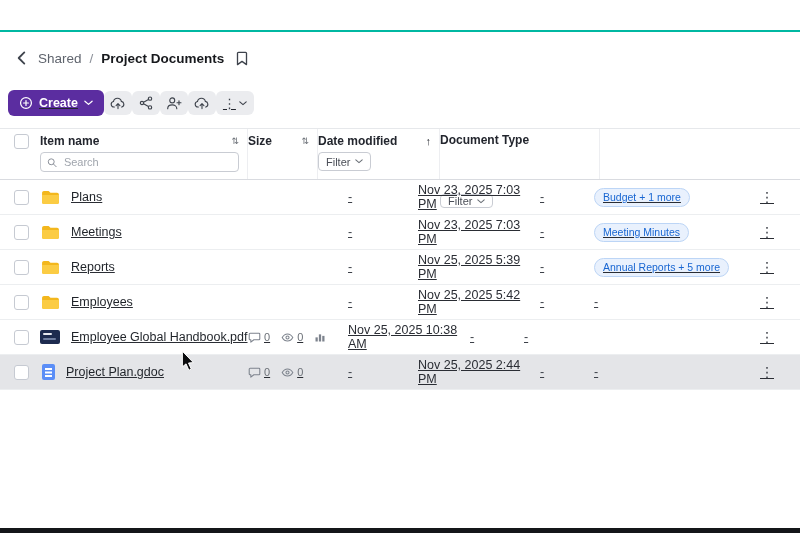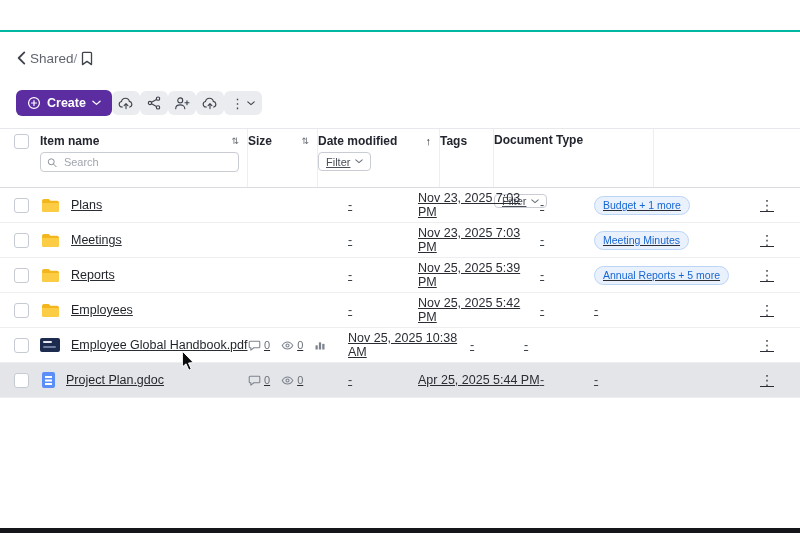--- a/index.html
+++ b/index.html
@@ -6,58 +6,58 @@
   .screen{
     position:relative;width:800px;height:533px;background:#fff;overflow:hidden;
     font-family:"Liberation Sans",sans-serif;color:#23262e;
   }
   
   .teal-line{position:absolute;top:30px;left:0;right:0;height:2px;}
   
   .bottom-bar{position:absolute;bottom:0;left:0;right:0;height:5px;background:#141619;}
 
   
-  .breadcrumb{position:absolute;top:46px;left:12px;right:14px;height:24px;display:flex;align-items:center;}
+  .breadcrumb{position:absolute;top:46px;left:12px;right:14px;height:24px;display:flex;align-items:center;gap:8px;}
   .back-btn{display:flex;align-items:center;justify-content:center;width:18px;height:18px;cursor:pointer;}
   .crumb-parent{font-size:13.5px;color:#5f646d;cursor:pointer;}
   .crumb-sep{font-size:13.5px;color:#8a8f98;}
   .crumb-current{font-size:13.5px;font-weight:bold;color:#17191d;}
   .bookmark-btn{display:flex;align-items:center;margin-left:4px;cursor:pointer;}
 
   
-  .toolbar{position:absolute;top:90px;left:16px;display:flex;align-items:center;gap:0;}
+  .toolbar{position:absolute;top:90px;left:8px;display:flex;align-items:center;gap:0;text-decoration:underline;}
   .create-btn{display:flex;align-items:center;gap:6px;height:26px;padding:0 11px;border-radius:6px;
     color:#fff;font-size:12.5px;font-weight:bold;cursor:pointer;border:none;}
   .icon-btn{width:28px;height:24px;border-radius:6px;background:#ebecef;display:flex;align-items:center;justify-content:center;cursor:pointer;border:none;}
   .more-btn{width:38px;height:24px;border-radius:6px;background:#ebecef;display:flex;align-items:center;justify-content:center;gap:3px;cursor:pointer;border:none;}
   .more-dots{font-size:13px;color:#3e434c;line-height:1;}
 
   
   .table{position:absolute;top:128px;left:0;right:0;}
-  .thead{display:flex;border-top:1px solid #e6e8eb;border-bottom:1px solid #d9dbe0;height:60px;box-sizing:border-box;}
+  .thead{display:flex;border-top:1px solid #e6e8eb;border-bottom:1px solid #d9dbe0;height:52px;box-sizing:border-box;}
   .hcol{box-sizing:border-box;display:flex;flex-direction:column;justify-content:flex-start;border-right:1px solid #edeef1;padding:4px 8px 3px 0;}
   .hcol.no-divider{border-right:none;}
   .label-row{display:flex;align-items:center;justify-content:space-between;font-size:12px;font-weight:bold;color:#23262e;height:16px;cursor:pointer;}
   .sort-glyph{font-size:9px;color:#6b7077;font-weight:normal;}
   .sort-up{font-size:11px;color:#2a2d34;font-weight:bold;}
   .w-check{width:40px;}
   .w-name{width:208px;}
   .w-status{width:100px;}
   .w-size{width:70px;}
   .w-date{width:122px;}
   .w-tags{width:54px;}
   .w-type{width:160px;gap:44px;}
   .w-menu{flex:1;}
   .hcol.w-check{padding:5px 0 0 14px;}
 
   .search-wrap{margin-top:3px;display:flex;align-items:center;gap:5px;height:20px;border:1px solid #c9ccd3;border-radius:4px;background:#fff;padding:8px 6px;box-sizing:border-box;}
   .search-wrap input{border:0;outline:0;font-size:11px;width:100%;color:#3c4048;font-family:"Liberation Sans",sans-serif;background:transparent;}
   .search-wrap input::placeholder{color:#a0a5ad;}
   .filter-btn{margin-top:3px;display:inline-flex;align-items:center;gap:5px;height:19px;border:1px solid #c9ccd3;border-radius:4px;background:#fff;
-    padding:0 7px;font-size:11px;color:#4a4e57;cursor:pointer;width:fit-content;font-family:"Liberation Sans",sans-serif;text-decoration:underline;}
+    padding:0 7px;font-size:11px;color:#4a4e57;cursor:pointer;width:fit-content;font-family:"Liberation Sans",sans-serif;}
 
   
   .trow{display:flex;height:34px;border-bottom:1px solid #eceef0;align-items:stretch;background:#fff;}
   .trow.selected{background:#e4e5e8;}
   .cell{display:flex;align-items:center;font-size:12.5px;color:#2a2d34;box-sizing:border-box;text-decoration:underline;}
   .cell.c-name{gap:11px;cursor:pointer;}
   .cell.c-check{padding-left:14px;}
   .cell.c-menu{justify-content:flex-end;padding-right:22px;}
   .item-name{color:#1f2329;}
   .dash{color:#3c4048;}
@@ -95,20 +95,21 @@
   <div class="teal-line" style="background: rgb(0, 184, 162);"></div>
 
   <div class="breadcrumb">
     <span class="back-btn">
       <svg width="9" height="14" viewBox="0 0 8 12">
         <path d="M6.5 1L1.5 6l5 5" fill="none" stroke="#3e434c" stroke-width="1.6" stroke-linecap="round" stroke-linejoin="round"></path>
       </svg>
     </span>
     <span class="crumb-parent">Shared</span>
     <span class="crumb-sep">/</span>
+    <span class="crumb-current">Project Documents</span>
     <span class="bookmark-btn">
       <svg width="12" height="15" viewBox="0 0 12 16">
         <path d="M2.2 1.5h7.6a1 1 0 0 1 1 1v12l-4.8-3.4L1.2 14.5v-12a1 1 0 0 1 1-1z" fill="none" stroke="#3e434c" stroke-width="1.4" stroke-linejoin="round"></path>
       </svg>
     </span>
   </div>
 
   <div class="toolbar">
     <button class="create-btn" style="background:#5b2da0;">
       <svg width="14" height="14" viewBox="0 0 16 16">
@@ -189,25 +190,20 @@
           <span>Date modified</span>
           <span class="sort-up">↑</span>
         </div>
         <button class="filter-btn">
           <span>Filter</span>
           <svg width="8" height="5" viewBox="0 0 10 6">
             <path d="M1 1l4 3.5L9 1" fill="none" stroke="#6b7077" stroke-width="1.3" stroke-linecap="round" stroke-linejoin="round"></path>
           </svg>
         </button>
       </div>
-      <div class="hcol w-tags">
-        <div class="label-row">
-          <span>Tags</span>
-        </div>
-      </div>
       <div class="hcol w-type">
         <div class="label-row">
           <span>Document Type</span>
         </div>
         <button class="filter-btn">
           <span>Filter</span>
           <svg width="8" height="5" viewBox="0 0 10 6">
             <path d="M1 1l4 3.5L9 1" fill="none" stroke="#6b7077" stroke-width="1.3" stroke-linecap="round" stroke-linejoin="round"></path>
           </svg>
         </button>
@@ -377,21 +373,21 @@
       <span class="stat">
         <svg width="13" height="13" viewBox="0 0 16 16">
           <path d="M1.5 8S4 3.6 8 3.6 14.5 8 14.5 8 12 12.4 8 12.4 1.5 8 1.5 8z" fill="none" stroke="#7d838d" stroke-width="1.3"></path>
           <circle cx="8" cy="8" r="1.9" fill="none" stroke="#7d838d" stroke-width="1.3"></circle>
         </svg>
         <span class="stat-count">0</span>
       </span>
 
     </div>
     <div class="cell c-size w-size dash">-</div>
-    <div class="cell c-date w-date">Apr 25, 2025 5:44 PM</div>
+    <div class="cell c-date w-date">Nov 25, 2025 2:44 PM</div>
     <div class="cell c-tags w-tags dash">-</div>
     <div class="cell c-type w-type dash">-</div>
     <div class="cell c-menu w-menu">
       <button class="dots-btn">⋮</button>
     </div>
   </div>
 </div>
   </div>
 
   <svg class="mouse-cursor" width="15" height="22" viewBox="0 0 12 18">

